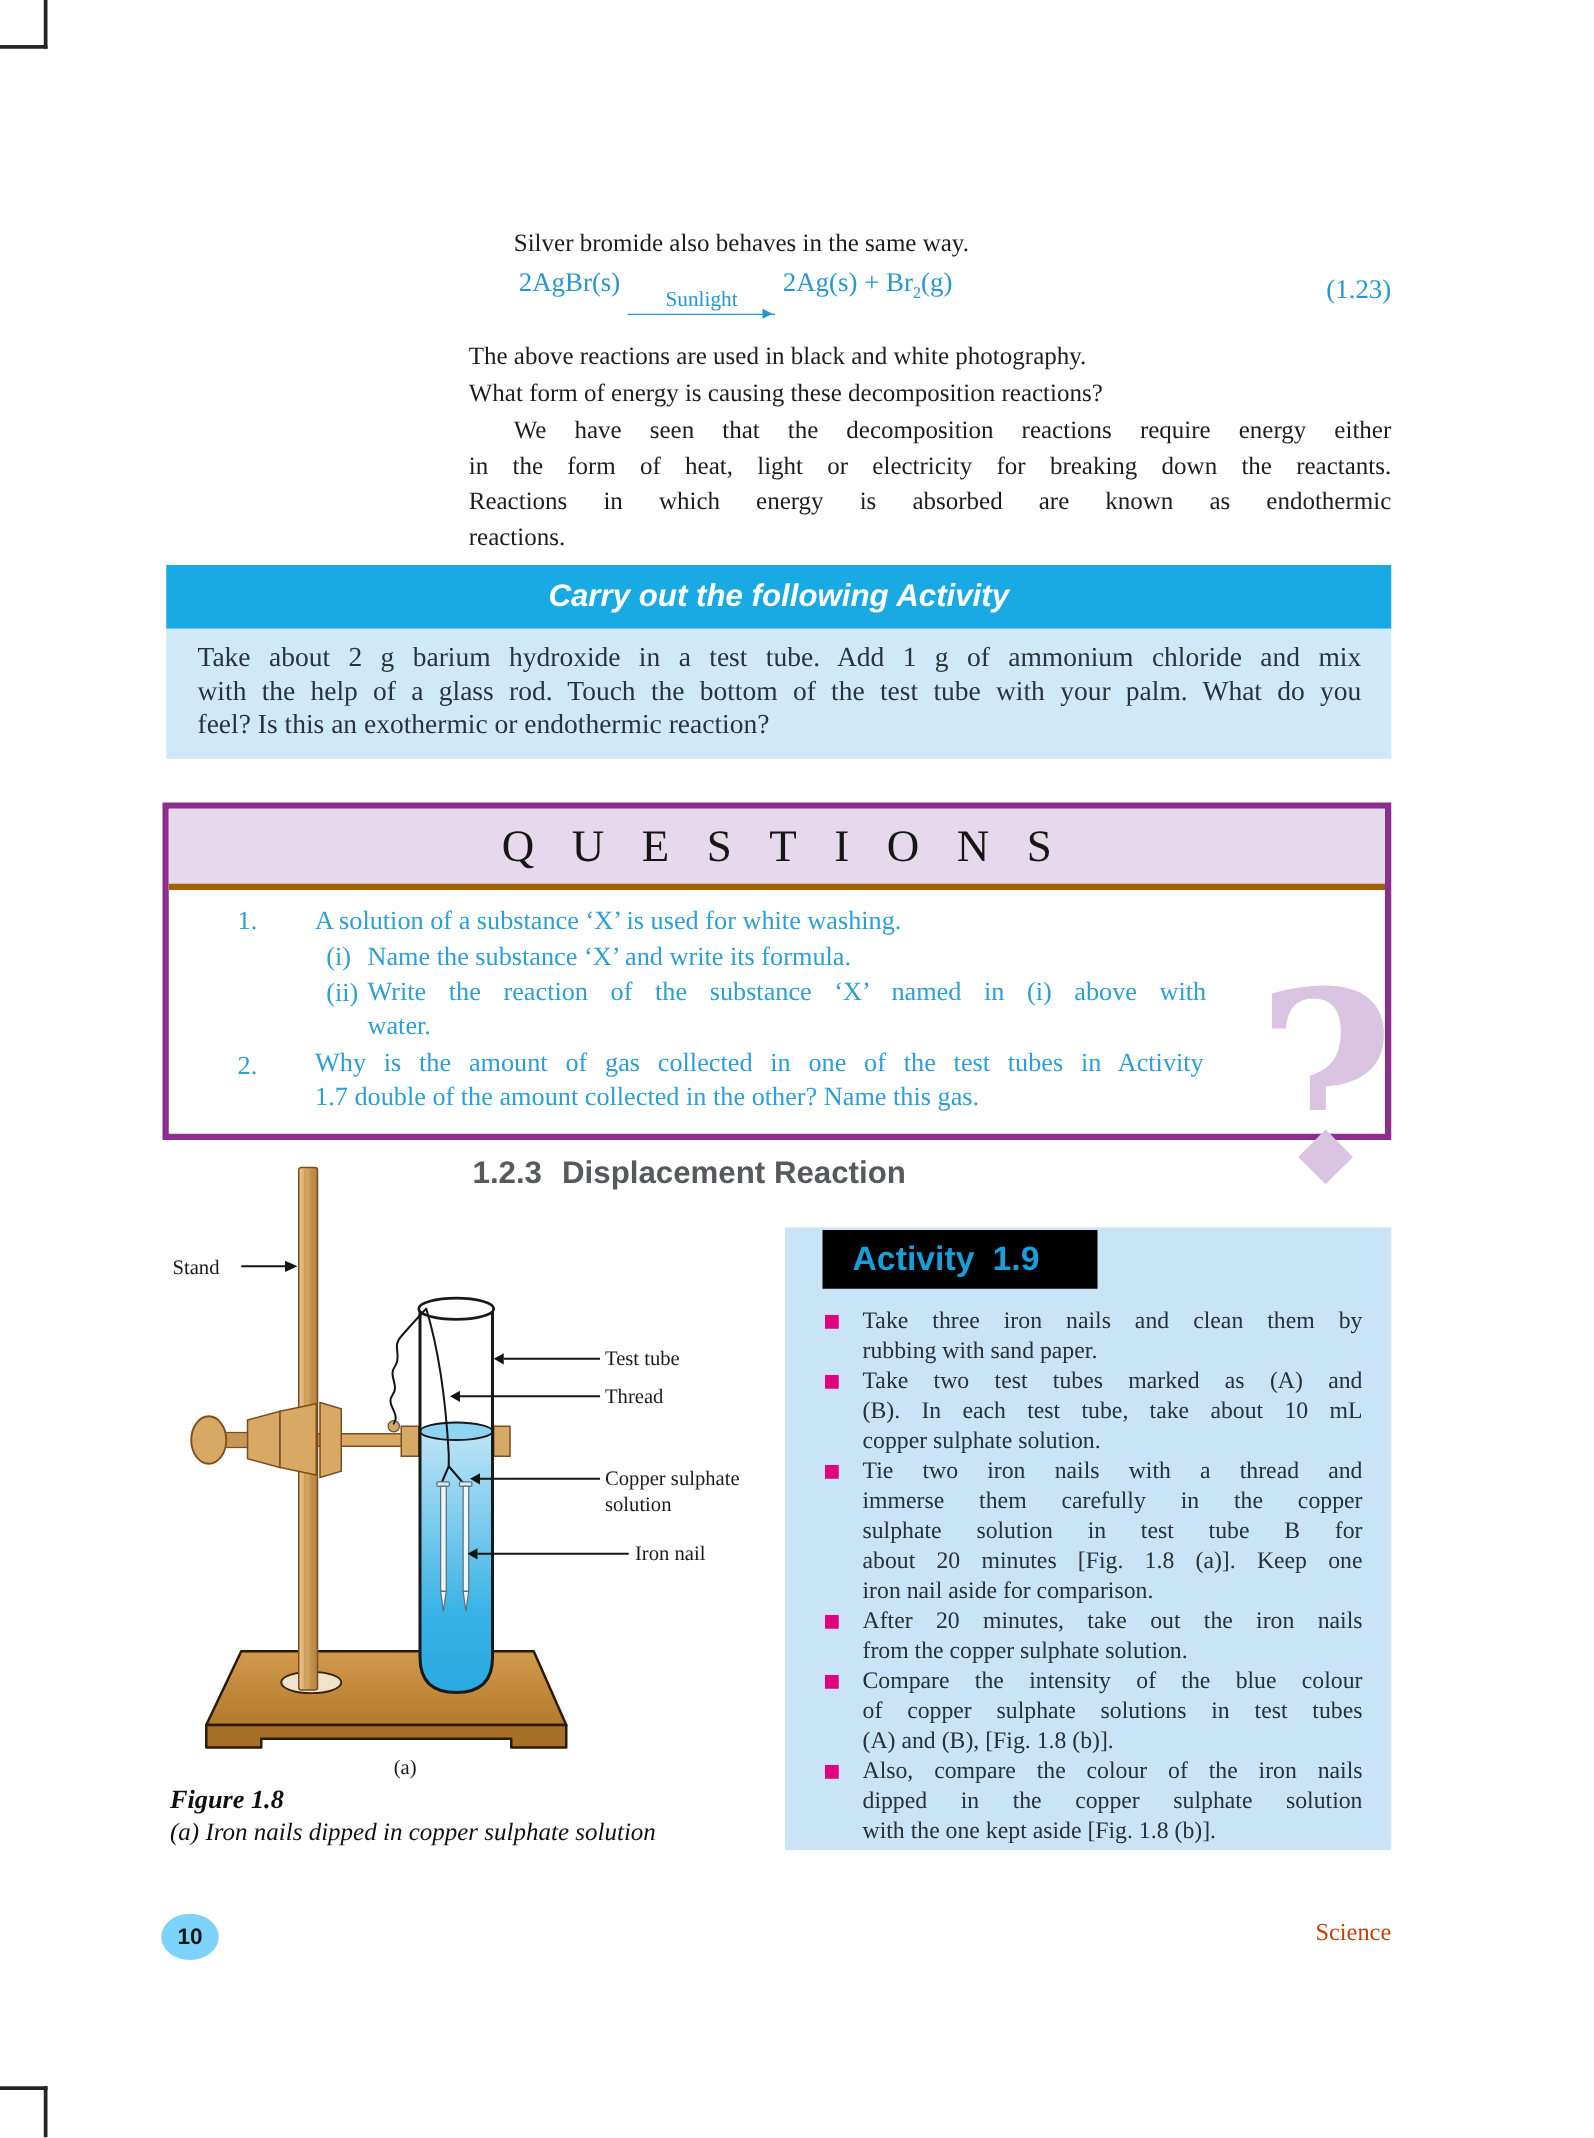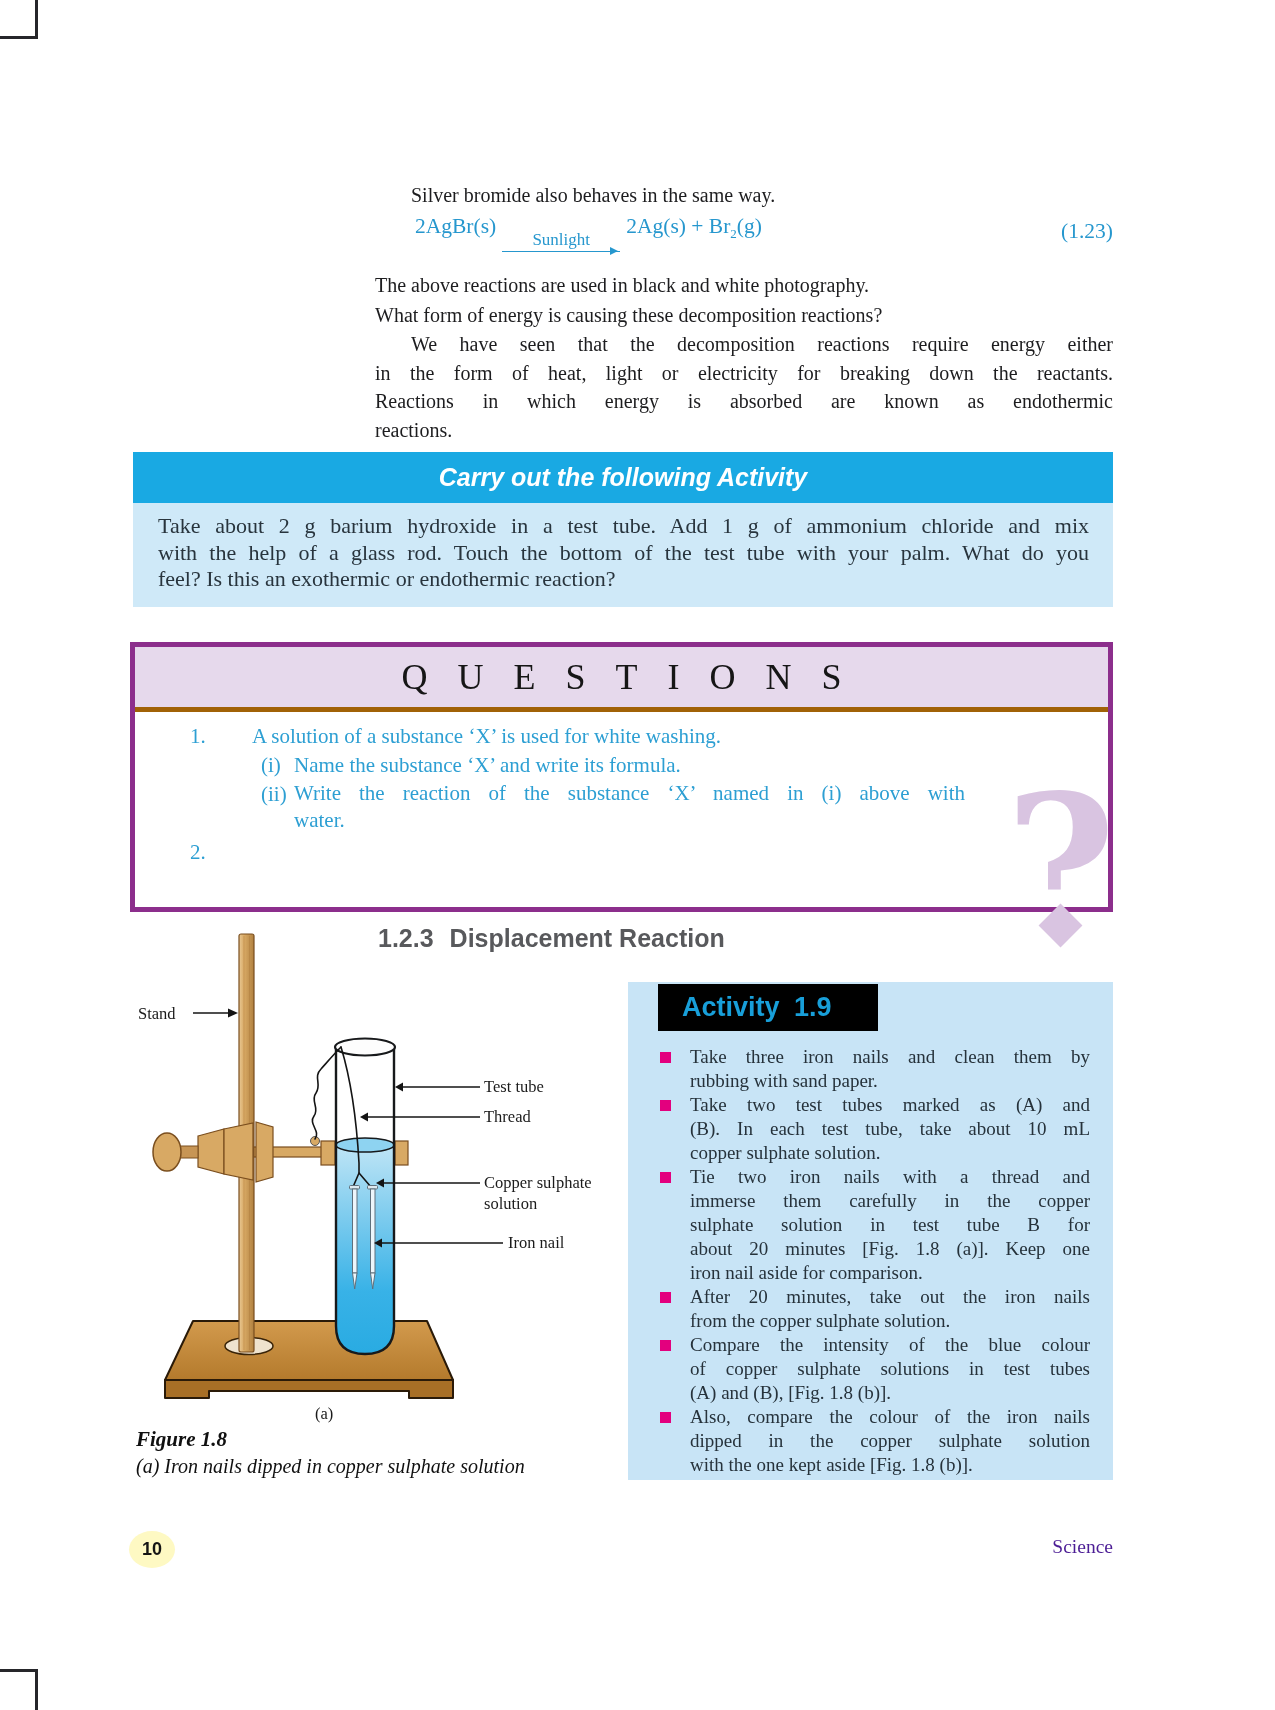--- a/index.html
+++ b/index.html
@@ -72,24 +72,24 @@
   .act19{left:628px;top:982px;width:485px;height:498px;background:#c8e4f6;}
   .act19-head{position:absolute;left:30px;top:2px;width:220px;height:47px;background:#000000;
       color:#189fd9;font-family:"Liberation Sans",sans-serif;font-weight:bold;font-size:27px;
       line-height:47px;padding-left:24px;box-sizing:border-box;word-spacing:7px;}
   .act19-list{position:absolute;left:32px;top:63px;width:430px;margin:0;padding:0;list-style:none;}
   .act19-list li{display:flex;align-items:flex-start;}
   .sq{flex:0 0 11px;height:11px;background:#e3007e;margin-top:7px;}
   .step{margin-left:19px;width:400px;font-size:19px;line-height:24px;color:#26323b;}
 
   
-  .footer-badge{left:129px;top:1531px;width:46px;height:37px;border-radius:50%;background:#fef9c3;
+  .footer-badge{left:129px;top:1531px;width:46px;height:37px;border-radius:50%;background:#7dd3fc;
       text-align:center;line-height:37px;font-family:"Liberation Sans",sans-serif;font-weight:bold;
       font-size:18px;color:#141414;}
-  .footer-subject{right:162px;top:1536px;font-size:19.5px;color:#4c1d95;}
+  .footer-subject{right:162px;top:1536px;font-size:19.5px;color:#c2410c;}
 </style>
 </head>
 <body>
 
 <div class="page">
 
   <div class="corner corner-tl"></div>
   <div class="corner corner-bl"></div>
 
   <div class="abs lead">Silver bromide also behaves in the same way.</div>
@@ -137,20 +137,24 @@
       </div>
       <div class="qsub">
         <span class="qsublabel">(ii)</span>
         <span class="qsubtext">
             <div class="jl">Write the reaction of the substance ‘X’ named in (i) above with</div>
             <div class="jl">water.</div>
           </span>
       </div>
       <div class="qrow q2">
         <span class="qnum">2.</span>
+        <span class="qtext">
+            <div class="jl">Why is the amount of gas collected in one of the test tubes in Activity</div>
+            <div class="jl">1.7 double of the amount collected in the other? Name this gas.</div>
+          </span>
       </div>
       <div class="qmark-wrap">
         <span class="qmark-glyph">?</span>
         <span class="qmark-diamond"></span>
       </div>
     </div>
   </div>
 
   <div class="abs section-heading">
     <span class="section-num">1.2.3</span><span>Displacement Reaction</span>

